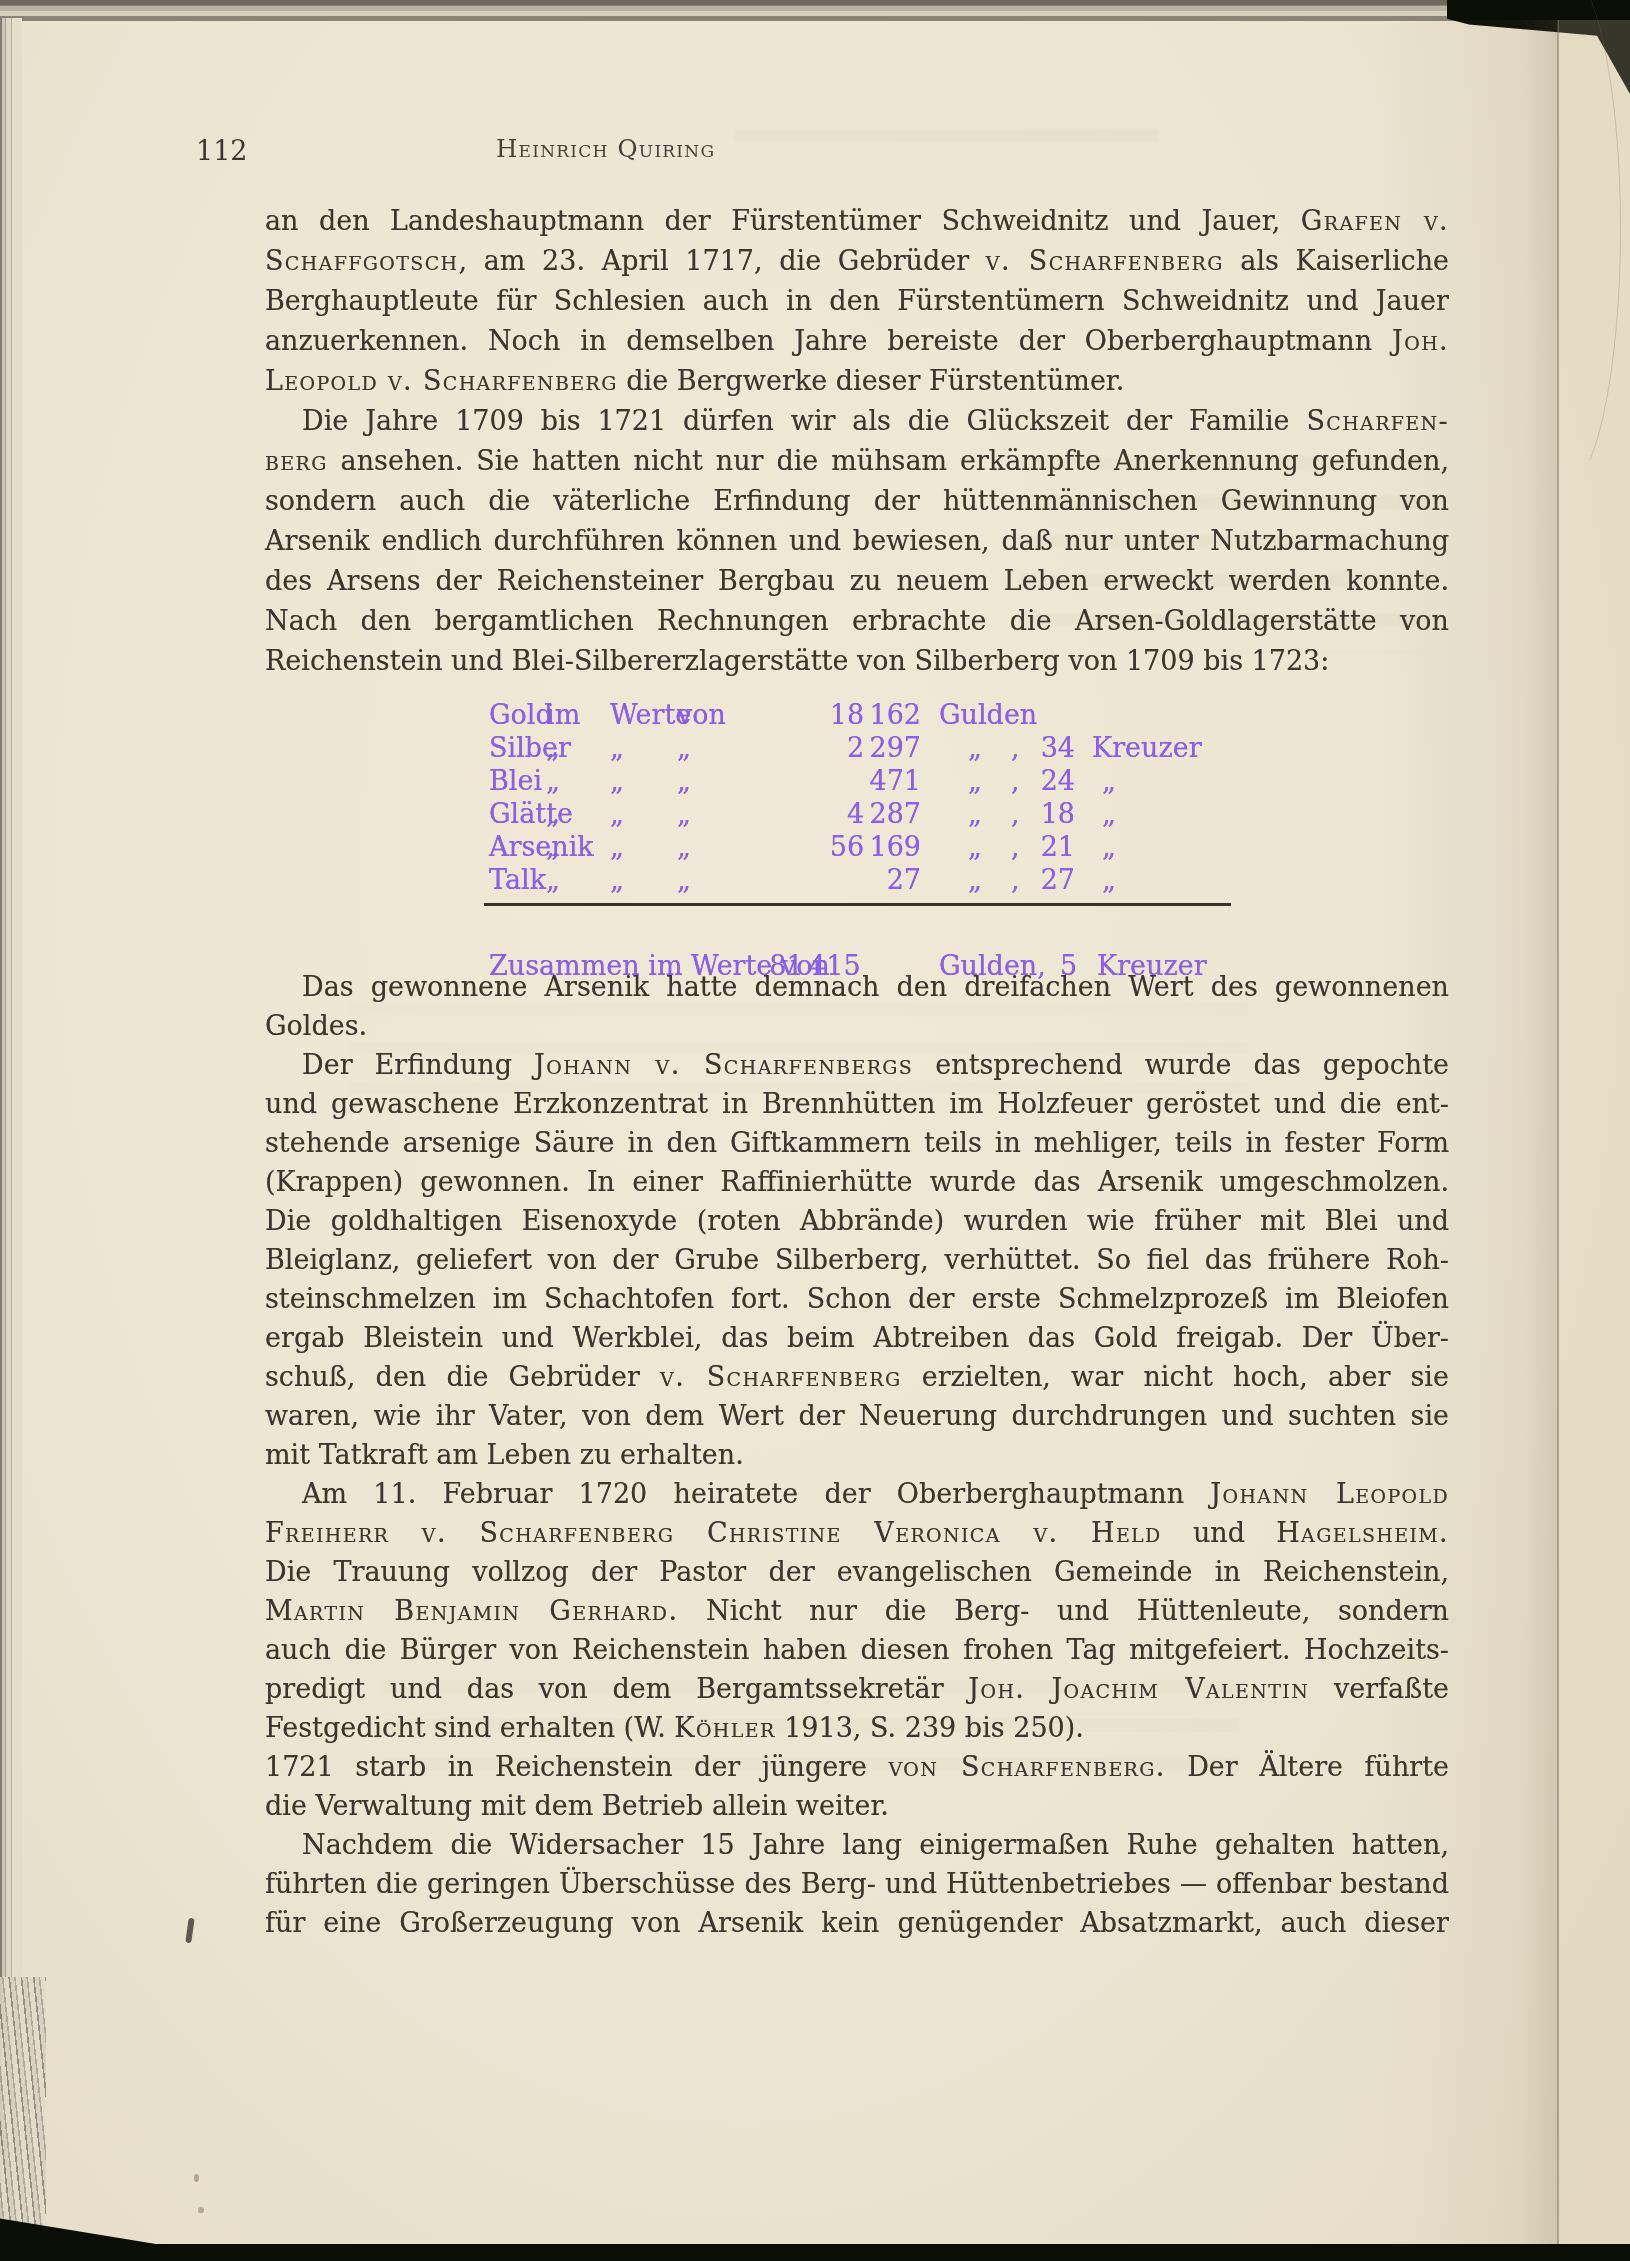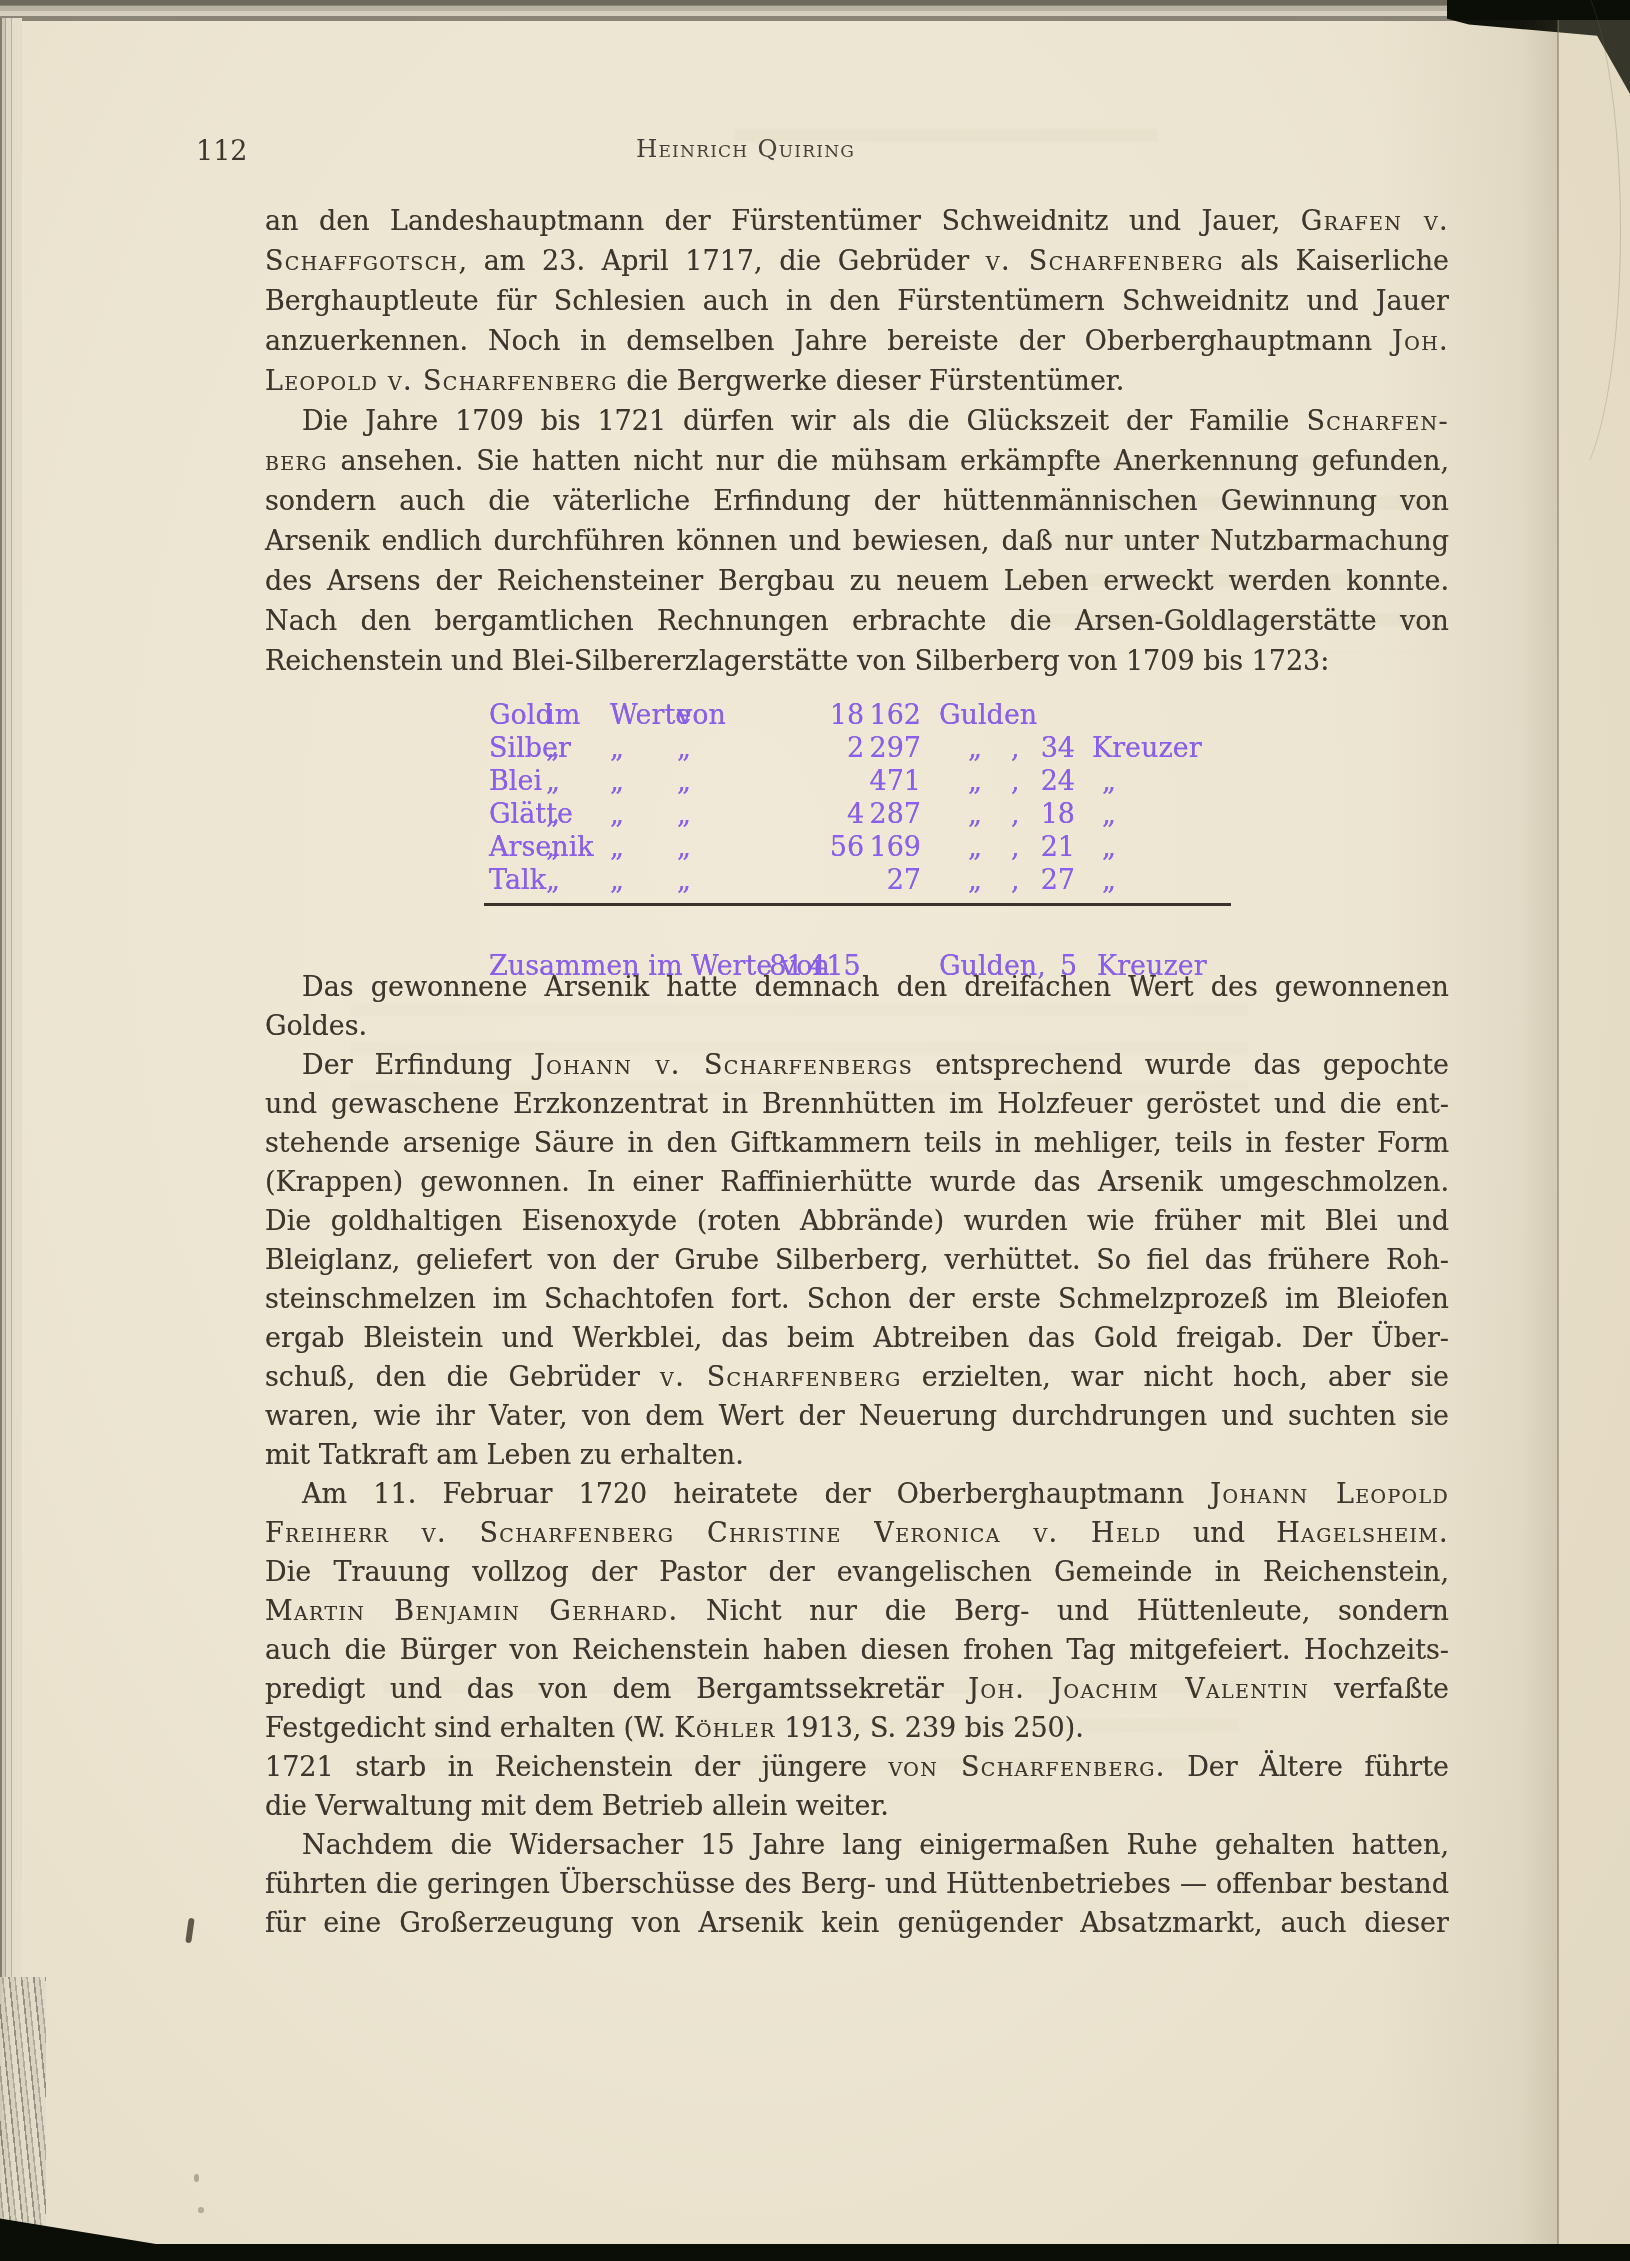--- a/index.html
+++ b/index.html
@@ -25,21 +25,21 @@
   .right-line{position:absolute;left:1557px;top:19.6px;width:1.6px;height:2225px;background:rgba(112,101,80,.55);}
   .right-page{position:absolute;left:1558px;top:19.6px;width:73px;height:2225px;background:rgba(214,201,170,.22);}
   .right-curve{position:absolute;left:1505px;top:-33px;width:114px;height:522px;border-radius:50%;
          border:1.6px solid transparent;border-right-color:rgba(120,108,85,.28);}
   
   .bottom-band{position:absolute;left:0;top:2244px;width:1631px;height:17px;background:#0b0d07;}
   .bl-wedge{position:absolute;left:0;top:2213px;width:159px;height:37px;background:#0b0d07;
          clip-path:polygon(0 15%,100% 85%,100% 100%,0 100%);}
   
   .pagenum{position:absolute;left:196px;top:135px;font-size:27px;color:#3c362e;}
-  .runhead{position:absolute;left:496px;top:134px;width:499px;text-align:center;
+  .runhead{position:absolute;left:496px;top:134px;width:499px;text-align:left;
          font-size:24.5px;color:#45403a;letter-spacing:.14em;}
   .sc{font-variant-caps:small-caps;letter-spacing:.05em;}
   
   .flow{position:absolute;left:265px;width:1184px;font-size:27px;color:#3c362e;
         text-shadow:0 0 0.4px rgba(60,54,46,.55);}
   #flow1{top:201px;}
   #flow1 .line{height:40px;line-height:40px;}
   #flow2{top:967px;}
   #flow2 .line{height:39px;line-height:39px;}
   .line{text-align:justify;text-align-last:justify;white-space:nowrap0;}

